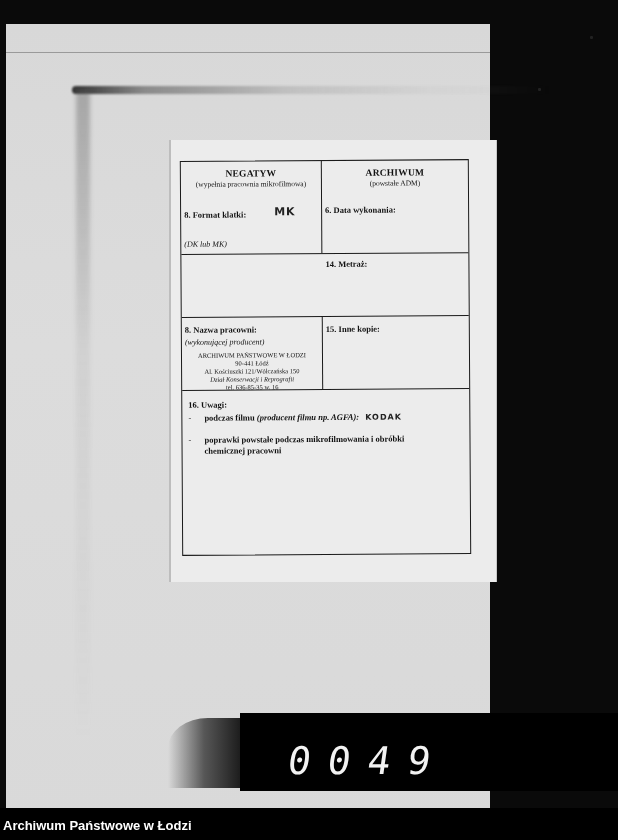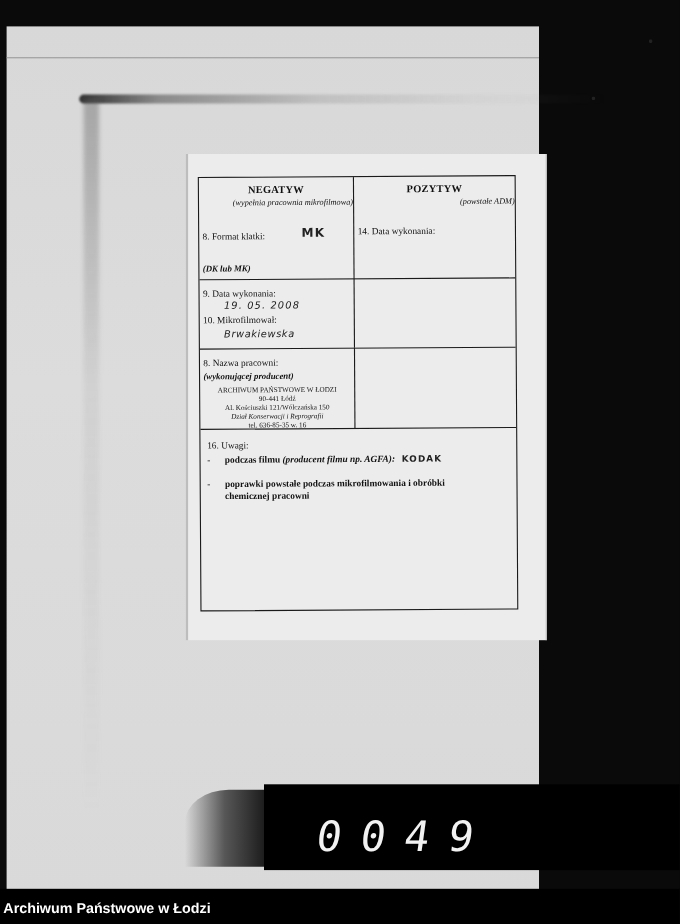--- a/index.html
+++ b/index.html
@@ -35,23 +35,23 @@
   .form {
     position: absolute; left: 10px; top: 20px; width: 287px; height: 393px;
     border: 1.5px solid #1a1a1a; transform: rotate(-0.35deg);
     color: #111;
   }
   .row { position: absolute; left: 0; right: 0; border-bottom: 1.5px solid #1a1a1a; }
   .cell { position: absolute; top: 0; bottom: 0; }
   .cell.left { left: 0; width: 140px; border-right: 1.5px solid #1a1a1a; }
   .cell.right { left: 141px; right: 0; }
   .hdr { text-align: center; font-weight: bold; font-size: 9.5px; margin-top: 7px; letter-spacing: 0.2px; }
-  .hdr-sub { text-align: right; font-style: italic; font-size: 7.5px; margin-top: 1px; }
-  .lbl { position: absolute; font-weight: normal; font-size: 8.5px; white-space: nowrap; text-align: right; }
-  .lbl-i { position: absolute; font-style: italic; font-weight: bold; font-size: 8px; white-space: nowrap; }
+  .hdr-sub { text-align: center; font-size: 7.5px; margin-top: 1px; }
+  .lbl { position: absolute; font-weight: bold; font-size: 8.5px; white-space: nowrap; text-align: right; }
+  .lbl-i { position: absolute; font-style: italic; font-weight: normal; font-size: 8px; white-space: nowrap; }
   .hand {
     position: absolute; font-family: "DejaVu Sans", sans-serif; font-size: 10px;
     color: #222; white-space: nowrap; font-style: italic; letter-spacing: 1px;
   }
   .hand.upright { font-style: normal; font-weight: bold; }
   .addr { position: absolute; left: 0; right: 0; text-align: center; font-size: 6.5px; line-height: 8px; }
   .addr .i { font-style: italic; }
   .remark { position: absolute; left: 6px; font-size: 8.5px; font-weight: bold; white-space: nowrap; }
   .remark .dash { display: inline-block; width: 16px; }
   .remark .it { font-style: italic; font-weight: bold; }
@@ -93,46 +93,46 @@
 
       <div class="row" style="top:0;height:92px;">
         <div class="cell left">
           <div class="hdr">NEGATYW</div>
           <div class="hdr-sub">(wypełnia pracownia mikrofilmowa)</div>
           <div class="lbl" style="left:3px;top:48px;">8. Format klatki:</div>
           <div class="hand upright" style="left:93px;top:44px;font-size:11px;">MK</div>
           <div class="lbl-i" style="left:3px;top:78px;">(DK lub MK)</div>
         </div>
         <div class="cell right">
-          <div class="hdr">POZYTYW</div>
+          <div class="hdr">ARCHIWUM</div>
           <div class="hdr-sub">(powstałe ADM)</div>
-          <div class="lbl" style="left:3px;top:44px;">14. Data wykonania:</div>
+          <div class="lbl" style="left:3px;top:44px;">6. Data wykonania:</div>
         </div>
       </div>
 
       <div class="row" style="top:92px;height:63px;">
-        <div class="cell left">
-          <div class="lbl" style="left:3px;top:8px;">9. Data wykonania:</div>
-          <div class="hand" style="left:22px;top:20px;font-size:9px;">19. 05. 2008</div>
-          <div class="lbl" style="left:3px;top:32px;">10. Mikrofilmował:</div>
-          <div class="hand" style="left:22px;top:46px;font-size:9px;letter-spacing:0.5px;">Brwakiewska</div>
+        <div class="cell right">
+          <div class="lbl" style="left:3px;top:6px;">14. Metraż:</div>
         </div>
       </div>
 
       <div class="row" style="top:155px;height:73px;">
         <div class="cell left">
           <div class="lbl" style="left:3px;top:8px;">8. Nazwa pracowni:</div>
           <div class="lbl-i" style="left:3px;top:21px;">(wykonującej producent)</div>
           <div class="addr" style="top:35px;">
             <div>ARCHIWUM PAŃSTWOWE W ŁODZI</div>
             <div>90-441 Łódź</div>
             <div>Al. Kościuszki 121/Wólczańska 150</div>
             <div class="i">Dział Konserwacji i Reprografii</div>
             <div>tel. 636-85-35 w. 16</div>
           </div>
+        </div>
+        <div class="cell right">
+          <div class="lbl" style="left:3px;top:8px;">15. Inne kopie:</div>
         </div>
       </div>
 
       <div style="position:absolute;left:0;right:0;top:228px;bottom:0;">
         <div class="lbl" style="left:6px;top:10px;">16. Uwagi:</div>
         <div class="remark" style="top:23px;">
           <span class="dash">-</span><span>podczas filmu </span><span class="it">(producent filmu np. AGFA):</span>
           <span class="hand upright" style="position:relative;font-size:8px;left:4px;">KODAK</span>
         </div>
         <div class="remark" style="top:45px;">

